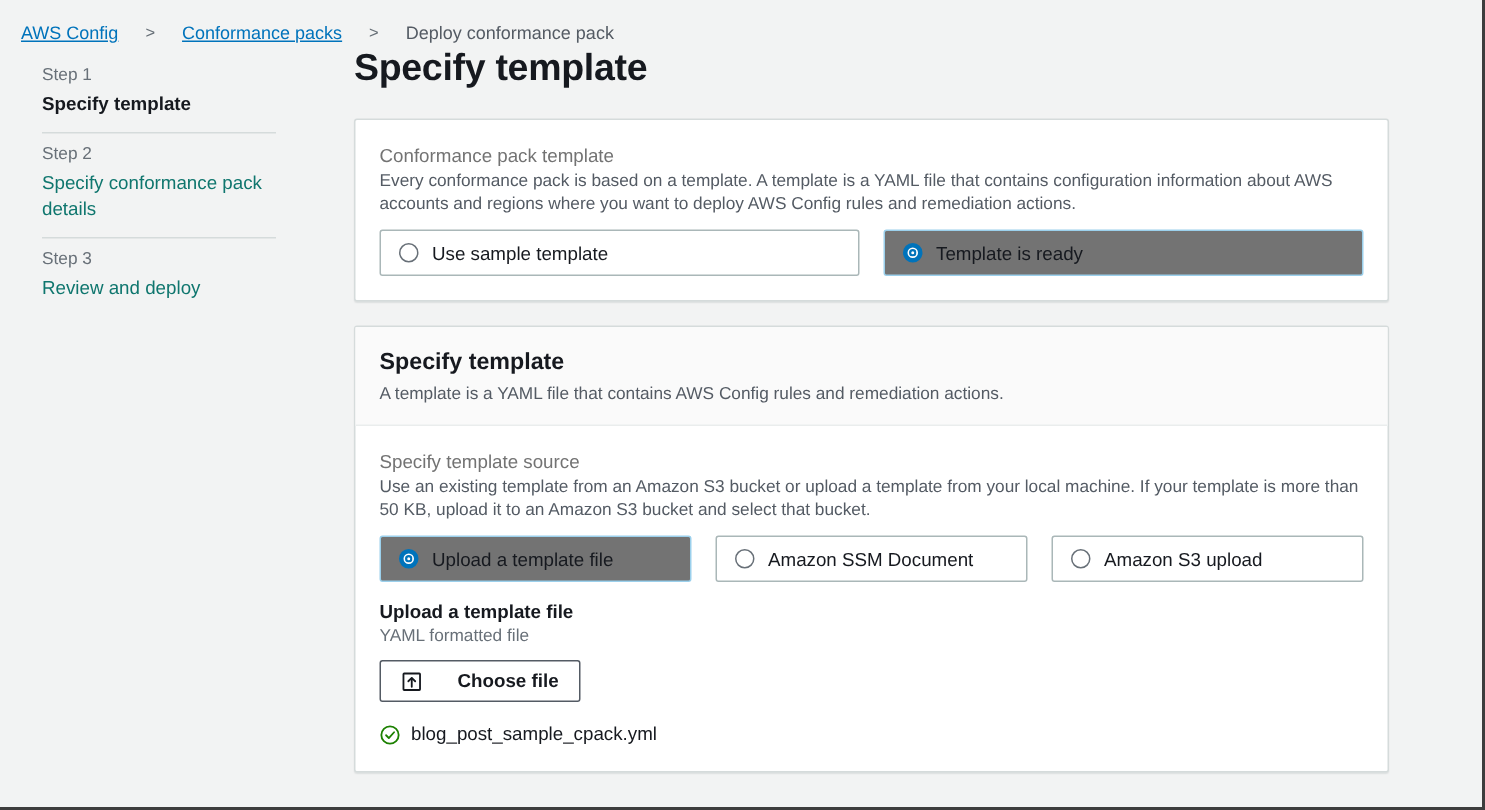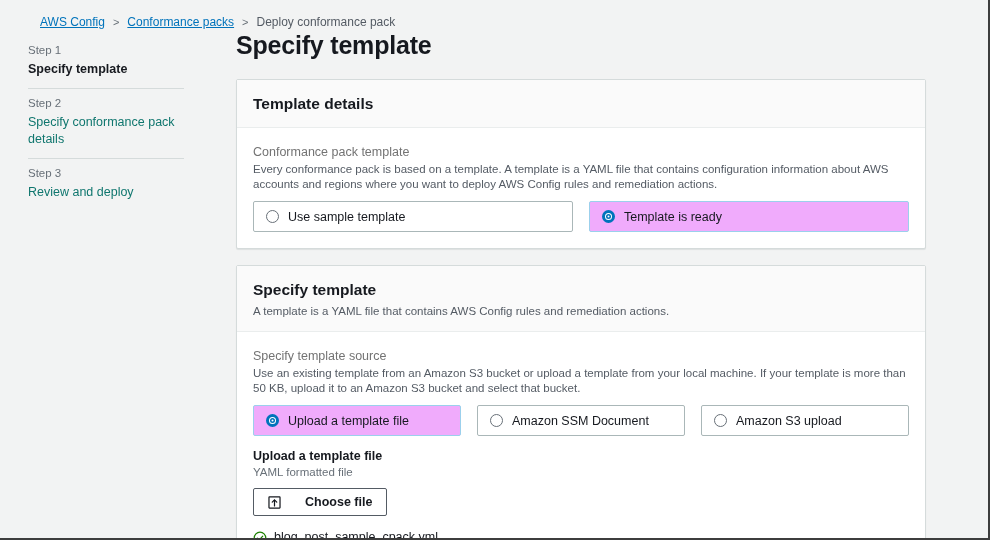--- a/index.html
+++ b/index.html
@@ -15,25 +15,25 @@
     background: #f2f3f3;
     color: #16191f;
     position: relative;
     border-right: 2px solid #3d3d3d;
     border-bottom: 2px solid #3d3d3d;
   }
 
   
   .breadcrumb {
     position: absolute;
-    left: 40px;
+    left: 14px;
     top: 14px;
     display: flex;
     align-items: flex-start;
-    gap: 6px;
+    gap: 16px;
     font-size: 12px;
     line-height: 16px;
     white-space: nowrap;
   }
   .crumb-link {
     color: #0073bb;
     text-decoration: underline;
     cursor: pointer;
   }
   .crumb-sep {
@@ -148,21 +148,21 @@
     gap: 9px;
     border: 1px solid #aab7b8;
     border-radius: 2px;
     background: #ffffff;
     padding: 9px 12px;
     height: 31px;
     cursor: pointer;
   }
   .tile.selected {
     border-color: #9bd0ec;
-    background: #f0abfc;
+    background: #737373;
   }
   .tile-label {
     font-size: 12.5px;
     line-height: 16px;
     color: #16191f;
     white-space: nowrap;
   }
 
   .radio {
     width: 13px;
@@ -268,23 +268,20 @@
     <div class="wz-title">Review and deploy</div>
   </div>
 
 </aside>
 
 <main class="main">
 
   <h1 class="page-title">Specify template</h1>
 
   <section class="panel">
-    <div class="panel-head">
-      <h2>Template details</h2>
-    </div>
     <div class="panel-body">
       <div class="field-label">Conformance pack template</div>
       <div class="field-desc">Every conformance pack is based on a template. A template is a YAML file that contains configuration information about AWS accounts and regions where you want to deploy AWS Config rules and remediation actions.</div>
 
       <div class="tile-row two">
 
         <div class="tile">
           <span class="radio"></span>
           <span class="tile-label">Use sample template</span>
         </div>

